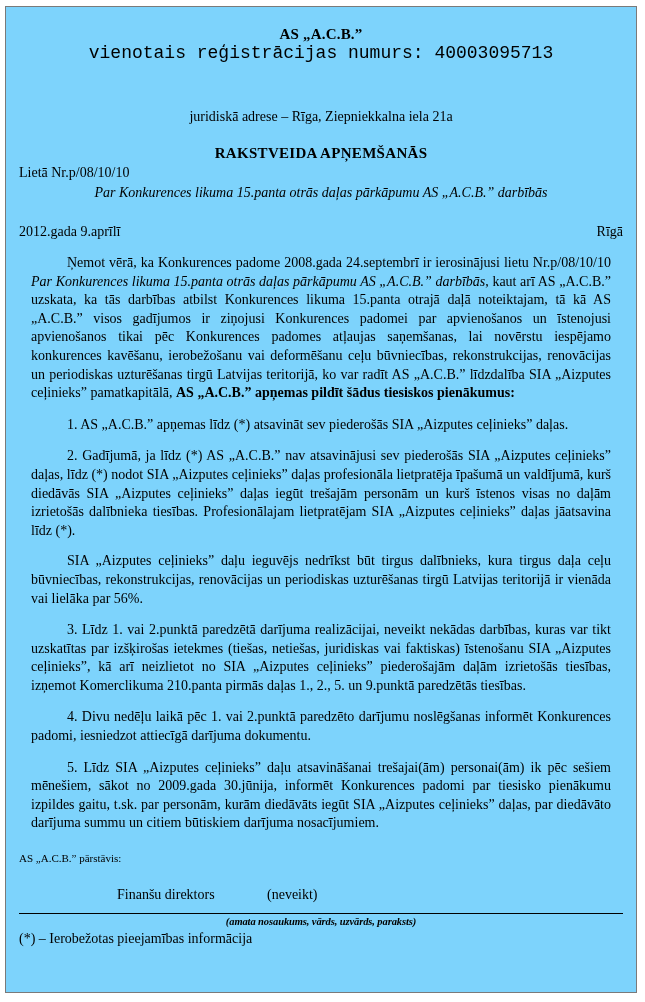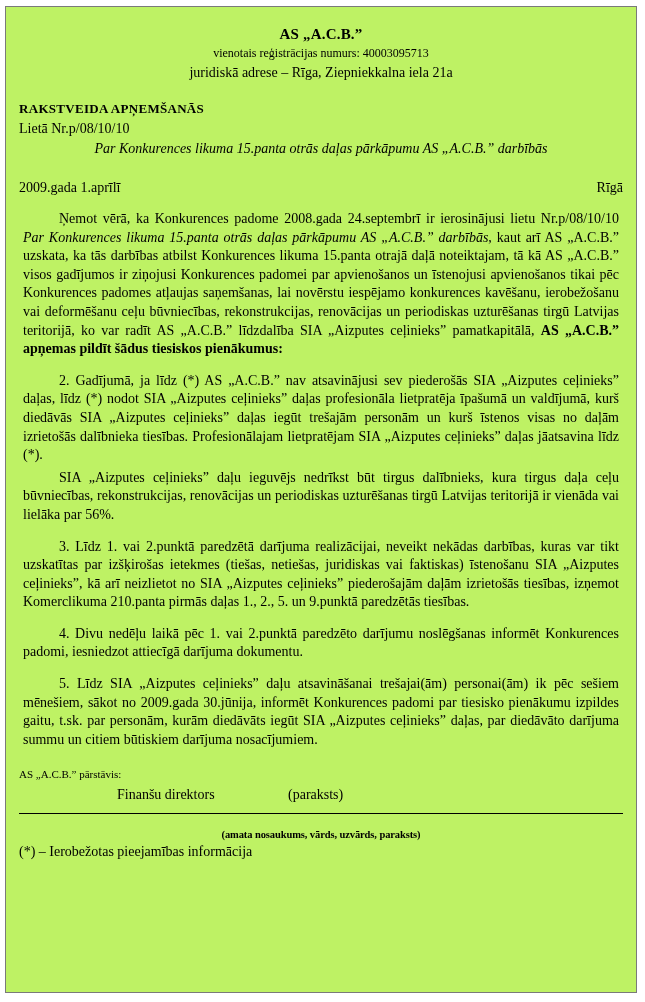--- a/index.html
+++ b/index.html
@@ -17,21 +17,21 @@
   }
 
   .page-frame {
     position: absolute;
     left: 5px;
     top: 6px;
     width: 632px;
     height: 987px;
     border: 1px solid #7a7a7a;
     box-sizing: border-box;
-    background: #bef264;
+    background: #7dd3fc;
   }
 
   .page-inner {
     position: absolute;
     left: 13px;
     top: 8px;
     width: 604px;
   }
 
   
@@ -39,31 +39,34 @@
     text-align: center;
   }
   .company-name {
     font-size: 15px;
     font-weight: bold;
     line-height: 20px;
     margin-top: 9px;
     letter-spacing: 0.2px;
   }
   .reg-line {
-    font-size: 12px;
+    font-size: 18px;
     line-height: 19px;
+    font-family: Liberation Mono, monospace;
   }
   .addr-line {
     font-size: 14px;
     line-height: 19px;
+    margin-top: 44px;
   }
 
   
   .doc-title {
-    font-size: 13px;
+    text-align: center;
+    font-size: 15px;
     font-weight: bold;
     line-height: 20px;
     margin-top: 17px;
     letter-spacing: 0.3px;
   }
   .case-line {
     font-size: 14px;
     line-height: 19px;
   }
   .subject-line {
@@ -82,21 +85,21 @@
     line-height: 19px;
     margin-top: 20px;
   }
 
   
   .body-text {
     font-size: 14px;
     line-height: 18.6px;
     text-align: justify;
     text-justify: inter-word;
-    margin: 4px;
+    margin: 12px;
   }
   .p-indent {
     text-indent: 36px;
   }
   .p-gap {
     margin-top: 13px;
   }
   .p-tight {
     margin-top: 0;
   }
@@ -106,40 +109,40 @@
   
   .sig-intro {
     font-size: 11px;
     line-height: 19px;
     margin-top: 16px;
   }
   .sig-row {
     display: flex;
     font-size: 14px;
     line-height: 19px;
-    margin-top: 1px;
+    margin-top: 17px;
     padding-left: 98px;
-    gap: 21px;
   }
   .sig-role   { width: 150px; }
   .sig-person { width: 168px; }
   .sig-mark   { width: 120px; }
 
   .sig-rule {
     border: 0;
     border-top: 1px solid #000000;
     margin: 9px 0 0 0;
     width: 604px;
   }
   .sig-caption {
     text-align: center;
     font-size: 10.5px;
+    font-style: italic;
     font-weight: bold;
     line-height: 14px;
-    margin-top: 14px;
+    margin-top: 1px;
     letter-spacing: -0.1px;
   }
 
   .footnote {
     font-size: 14px;
     line-height: 19px;
   }
 </style>
 </head>
 <body>
@@ -153,41 +156,42 @@
       <div class="addr-line">juridiskā adrese – Rīga, Ziepniekkalna iela 21a</div>
     </div>
 
     <div>
       <div class="doc-title">RAKSTVEIDA APŅEMŠANĀS</div>
       <div class="case-line">Lietā Nr.p/08/10/10</div>
       <div class="subject-line">Par Konkurences likuma 15.panta otrās daļas pārkāpumu AS „A.C.B.” darbībās</div>
     </div>
 
     <div class="date-row">
-      <span>2009.gada 1.aprīlī</span>
+      <span>2012.gada 9.aprīlī</span>
       <span>Rīgā</span>
     </div>
 
     <p class="body-text p-indent p-gap"><span>Ņemot vērā, ka Konkurences padome 2008.gada 24.septembrī ir ierosinājusi lietu Nr.p/08/10/10 </span><span class="it">Par Konkurences likuma 15.panta otrās daļas pārkāpumu AS „A.C.B.” darbībās</span><span>, kaut arī AS „A.C.B.” uzskata, ka tās darbības atbilst Konkurences likuma 15.panta otrajā daļā noteiktajam, tā kā AS „A.C.B.” visos gadījumos ir ziņojusi Konkurences padomei par apvienošanos un īstenojusi apvienošanos tikai pēc Konkurences padomes atļaujas saņemšanas, lai novērstu iespējamo konkurences kavēšanu, ierobežošanu vai deformēšanu ceļu būvniecības, rekonstrukcijas, renovācijas un periodiskas uzturēšanas tirgū Latvijas teritorijā, ko var radīt AS „A.C.B.” līdzdalība SIA „Aizputes ceļinieks” pamatkapitālā, </span><span class="bd">AS „A.C.B.” apņemas pildīt šādus tiesiskos pienākumus:</span></p>
 
+    <p class="body-text p-indent p-gap">1. AS „A.C.B.” apņemas līdz (*) atsavināt sev piederošās SIA „Aizputes ceļinieks” daļas.</p>
 
     <p class="body-text p-indent p-gap">2. Gadījumā, ja līdz (*) AS „A.C.B.” nav atsavinājusi sev piederošās SIA „Aizputes ceļinieks” daļas, līdz (*) nodot SIA „Aizputes ceļinieks” daļas profesionāla lietpratēja īpašumā un valdījumā, kurš diedāvās SIA „Aizputes ceļinieks” daļas iegūt trešajām personām un kurš īstenos visas no daļām izrietošās dalībnieka tiesības. Profesionālajam lietpratējam SIA „Aizputes ceļinieks” daļas jāatsavina līdz (*).</p>
     <p class="body-text p-indent p-tight">SIA „Aizputes ceļinieks” daļu ieguvējs nedrīkst būt tirgus dalībnieks, kura tirgus daļa ceļu būvniecības, rekonstrukcijas, renovācijas un periodiskas uzturēšanas tirgū Latvijas teritorijā ir vienāda vai lielāka par 56%.</p>
 
     <p class="body-text p-indent p-gap">3. Līdz 1. vai 2.punktā paredzētā darījuma realizācijai, neveikt  nekādas darbības, kuras var tikt uzskatītas par izšķirošas ietekmes (tiešas, netiešas, juridiskas vai faktiskas) īstenošanu SIA „Aizputes ceļinieks”, kā arī neizlietot no SIA „Aizputes ceļinieks” piederošajām daļām izrietošās tiesības, izņemot Komerclikuma 210.panta pirmās daļas 1., 2., 5. un 9.punktā paredzētās tiesības.</p>
 
     <p class="body-text p-indent p-gap">4. Divu nedēļu laikā pēc 1. vai 2.punktā paredzēto darījumu noslēgšanas informēt Konkurences padomi, iesniedzot attiecīgā darījuma dokumentu.</p>
 
     <p class="body-text p-indent p-gap">5. Līdz SIA „Aizputes ceļinieks” daļu atsavināšanai trešajai(ām) personai(ām) ik pēc sešiem mēnešiem, sākot no 2009.gada 30.jūnija, informēt Konkurences padomi par tiesisko pienākumu izpildes gaitu, t.sk. par personām, kurām diedāvāts iegūt SIA „Aizputes ceļinieks” daļas, par diedāvāto darījuma summu un citiem būtiskiem darījuma nosacījumiem.</p>
 
     <div class="sig-intro">AS „A.C.B.” pārstāvis:</div>
 
     <div class="sig-row">
       <span class="sig-role">Finanšu direktors</span>
-      <span class="sig-mark">(paraksts)</span>
+      <span class="sig-mark">(neveikt)</span>
     </div>
 
     <hr class="sig-rule">
 
     <div class="sig-caption">(amata nosaukums, vārds, uzvārds, paraksts)</div>
 
     <div class="footnote">(*) – Ierobežotas pieejamības informācija</div>
 
   </div>
 </div>

